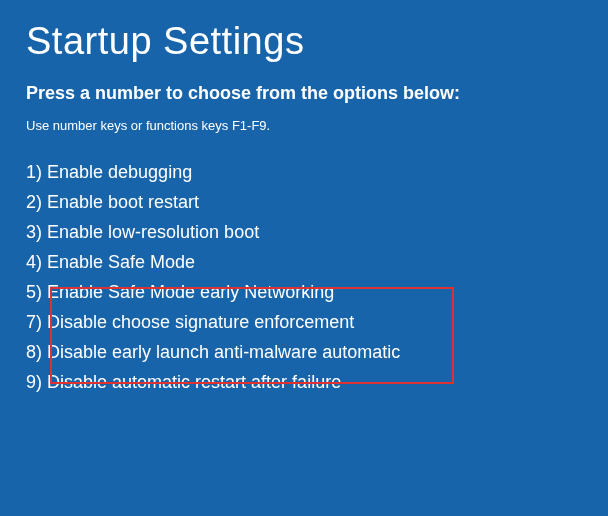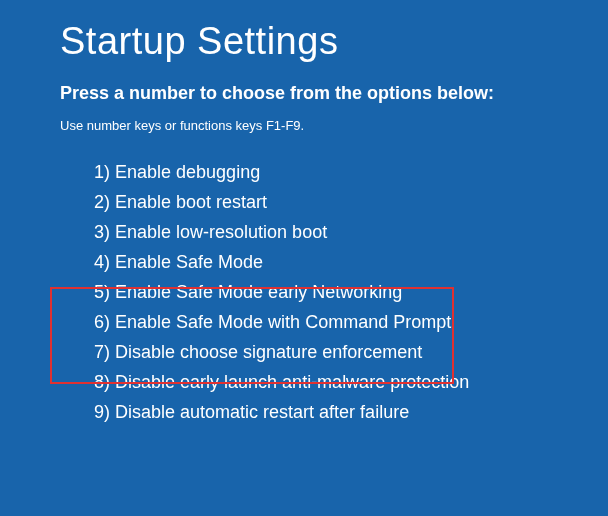--- a/index.html
+++ b/index.html
@@ -9,21 +9,21 @@
     }
     body {
       width: 608px;
       height: 516px;
       background: #1864ab;
       font-family: "Segoe UI", "Segoe UI Light", -apple-system, sans-serif;
       color: #ffffff;
       overflow: hidden;
     }
     .container {
-      padding: 20px 16px 0 60px;
+      padding: 20px 16px 0 26px;
     }
     .title {
       font-size: 38px;
       font-weight: 300;
       letter-spacing: 0.5px;
       margin-bottom: 20px;
     }
     .subtitle {
       font-size: 18px;
       font-weight: 700;
@@ -35,21 +35,20 @@
       margin-bottom: 24px;
     }
     .options {
       list-style: none;
     }
     .option {
       font-size: 18px;
       font-weight: 400;
       line-height: 30px;
       white-space: nowrap;
-      margin-left: 34px;
     }
     .highlight-box {
       border: 2px solid #e03131;
       position: absolute;
       left: 50px;
       top: 287px;
       width: 404px;
       height: 97px;
       pointer-events: none;
     }
@@ -60,20 +59,19 @@
 <div class="container">
   <h1 class="title">Startup Settings</h1>
   <div class="subtitle">Press a number to choose from the options below:</div>
   <div class="hint">Use number keys or functions keys F1-F9.</div>
   <ul class="options">
     <li class="option"><span>1</span>) <span>Enable debugging</span></li>
     <li class="option"><span>2</span>) <span>Enable boot restart</span></li>
     <li class="option"><span>3</span>) <span>Enable low-resolution boot</span></li>
     <li class="option"><span>4</span>) <span>Enable Safe Mode</span></li>
     <li class="option"><span>5</span>) <span>Enable Safe Mode early Networking</span></li>
-    <li class="option"><span>6</span>) <span>Enable Safe Mode with Command Prompt</span></li>
     <li class="option"><span>7</span>) <span>Disable choose signature enforcement</span></li>
-    <li class="option"><span>8</span>) <span>Disable early launch anti-malware protection</span></li>
+    <li class="option"><span>8</span>) <span>Disable early launch anti-malware automatic</span></li>
     <li class="option"><span>9</span>) <span>Disable automatic restart after failure</span></li>
   </ul>
 </div>
 
 <div class="highlight-box"></div>
 
 </body></html>

